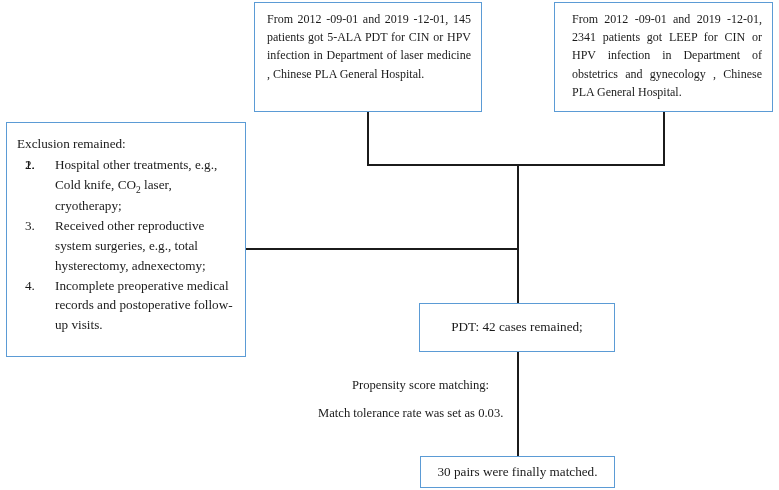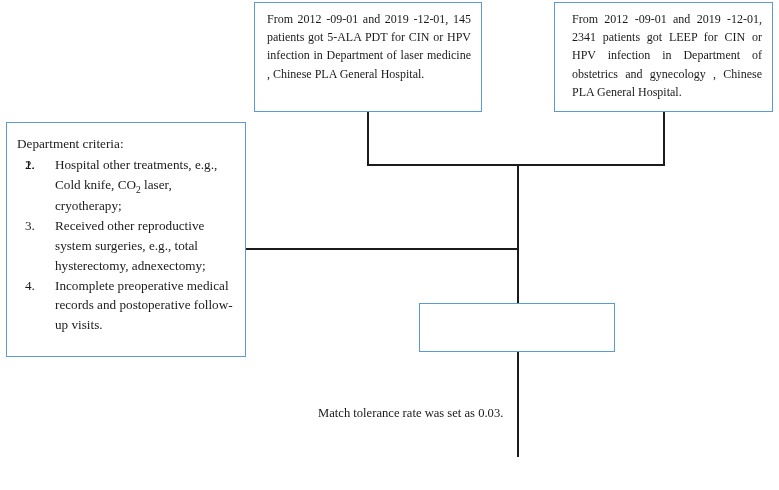--- a/index.html
+++ b/index.html
@@ -89,39 +89,44 @@
 
   <div class="box src-box" id="box-pdt-source">
     <p>From 2012 -09-01 and 2019 -12-01, 145 patients got 5-ALA PDT for CIN or HPV  infection  in  Department  of laser medicine   ,    Chinese PLA General Hospital.</p>
   </div>
 
   <div class="box src-box" id="box-leep-source">
     <p>From 2012 -09-01 and 2019 -12-01, 2341 patients  got  LEEP  for CIN  or HPV infection    in  Department of obstetrics and gynecology , Chinese PLA General Hospital.</p>
   </div>
 
   <div class="box" id="box-exclusion">
-    <div class="excl-title">Department criteria:</div>
+    <div class="excl-title">Exclusion remained:</div>
     <ul class="excl-list">
       <li>
         <span class="num">1.</span>
       </li>
       <li>
         <span class="num">2.</span>
         <span><span>Hospital other treatments, e.g., Cold knife, CO</span><sub>2</sub><span> laser, cryotherapy;</span></span>
       </li>
       <li>
         <span class="num">3.</span>
         <span>Received other reproductive system surgeries, e.g., total hysterectomy, adnexectomy;</span>
       </li>
       <li>
         <span class="num">4.</span>
         <span>Incomplete preoperative medical records and postoperative follow-up visits.</span>
       </li>
     </ul>
   </div>
 
   <div class="box" id="box-remaining">
+    <div>PDT: 42 cases remained;</div>
   </div>
 
+  <div class="annot" id="annot-psm">Propensity score matching:</div>
   <div class="annot" id="annot-tol">Match tolerance rate was set as 0.03.</div>
 
+  <div class="box" id="box-final">
+    <div>30 pairs were finally matched.</div>
+  </div>
 
 </div>
 
 </body></html>

